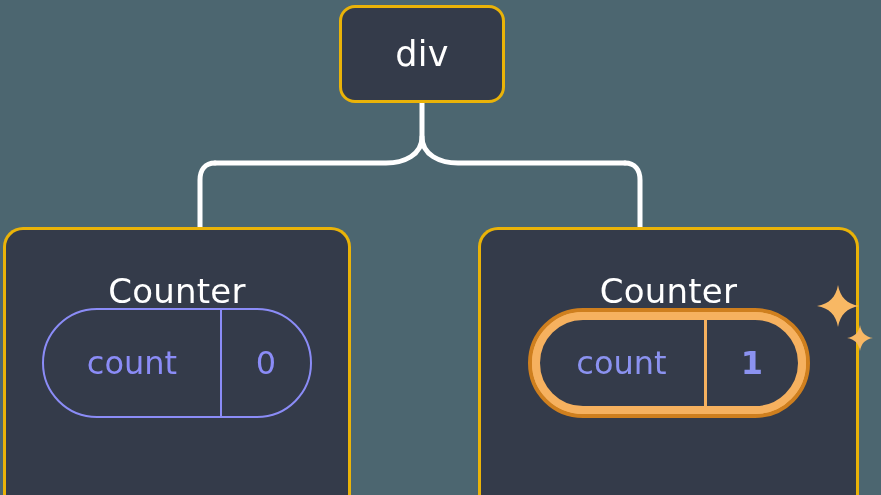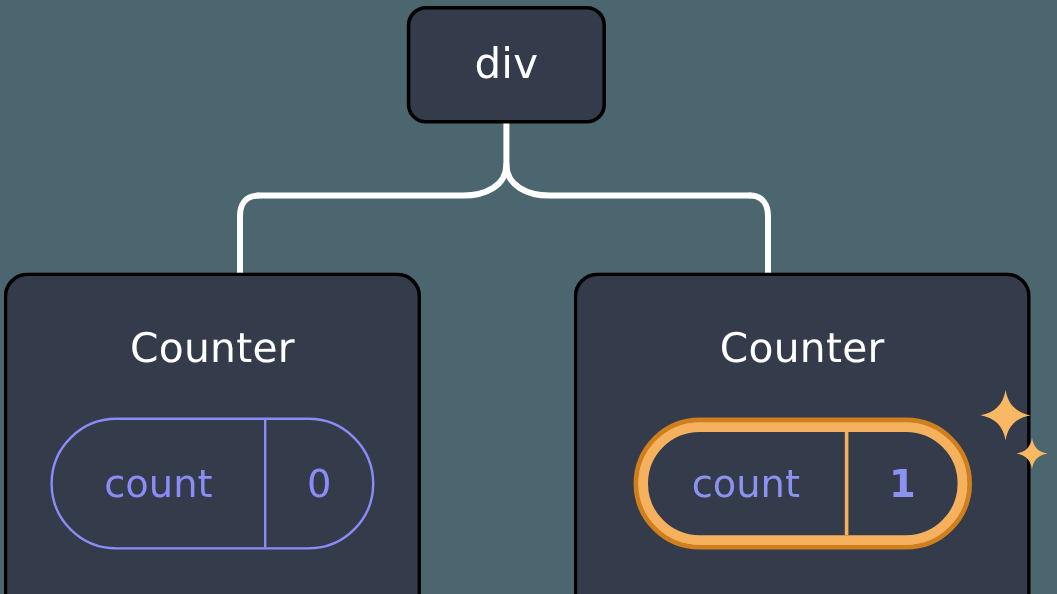--- a/index.html
+++ b/index.html
@@ -30,21 +30,21 @@
     width: 881px;
     height: 495px;
     pointer-events: none;
   }
 
   
   .node {
     position: absolute;
     box-sizing: border-box;
     background: #343b4a;
-    border: 3px solid #000000;
+    border: 3px solid #eab308;
     border-radius: 20px;
     display: flex;
     flex-direction: column;
     align-items: center;
   }
 
   .node-root {
     left: 339px;
     top: 5px;
     width: 166px;
@@ -70,21 +70,20 @@
   }
 
   .node-child-left  { left: 3px;   width: 348px; }
   .node-child-right { left: 478px; width: 381px; }
 
   .node-title {
     color: #ffffff;
     font-size: 34px;
     line-height: 1;
     letter-spacing: 0.2px;
-    margin-bottom: 40px;
     text-align: right;
   }
 
   
   .pill-wrap {
     position: relative;
     display: flex;
     align-items: center;
   }
 

